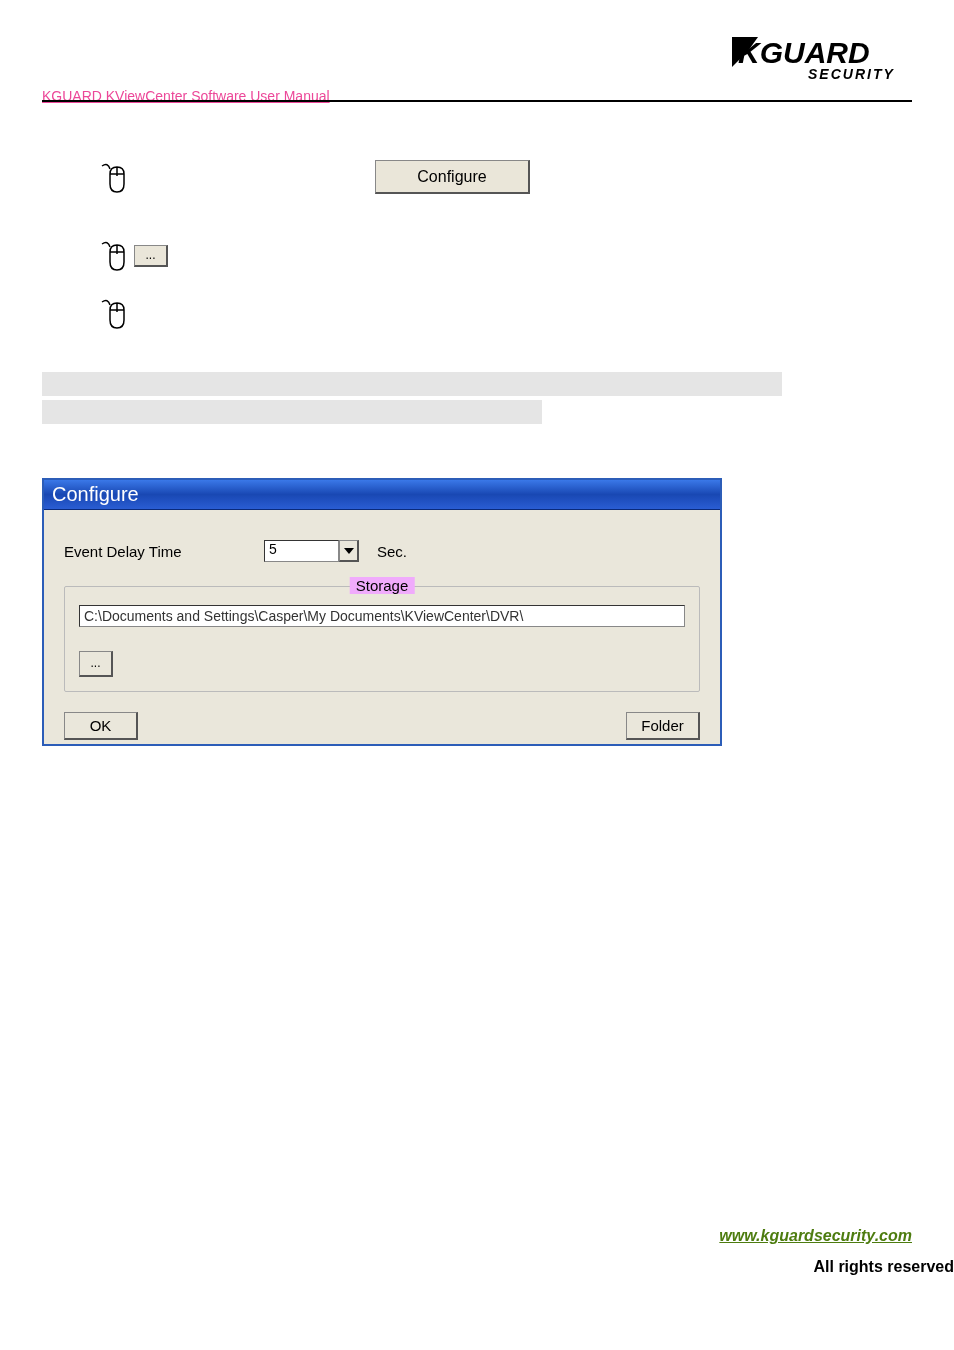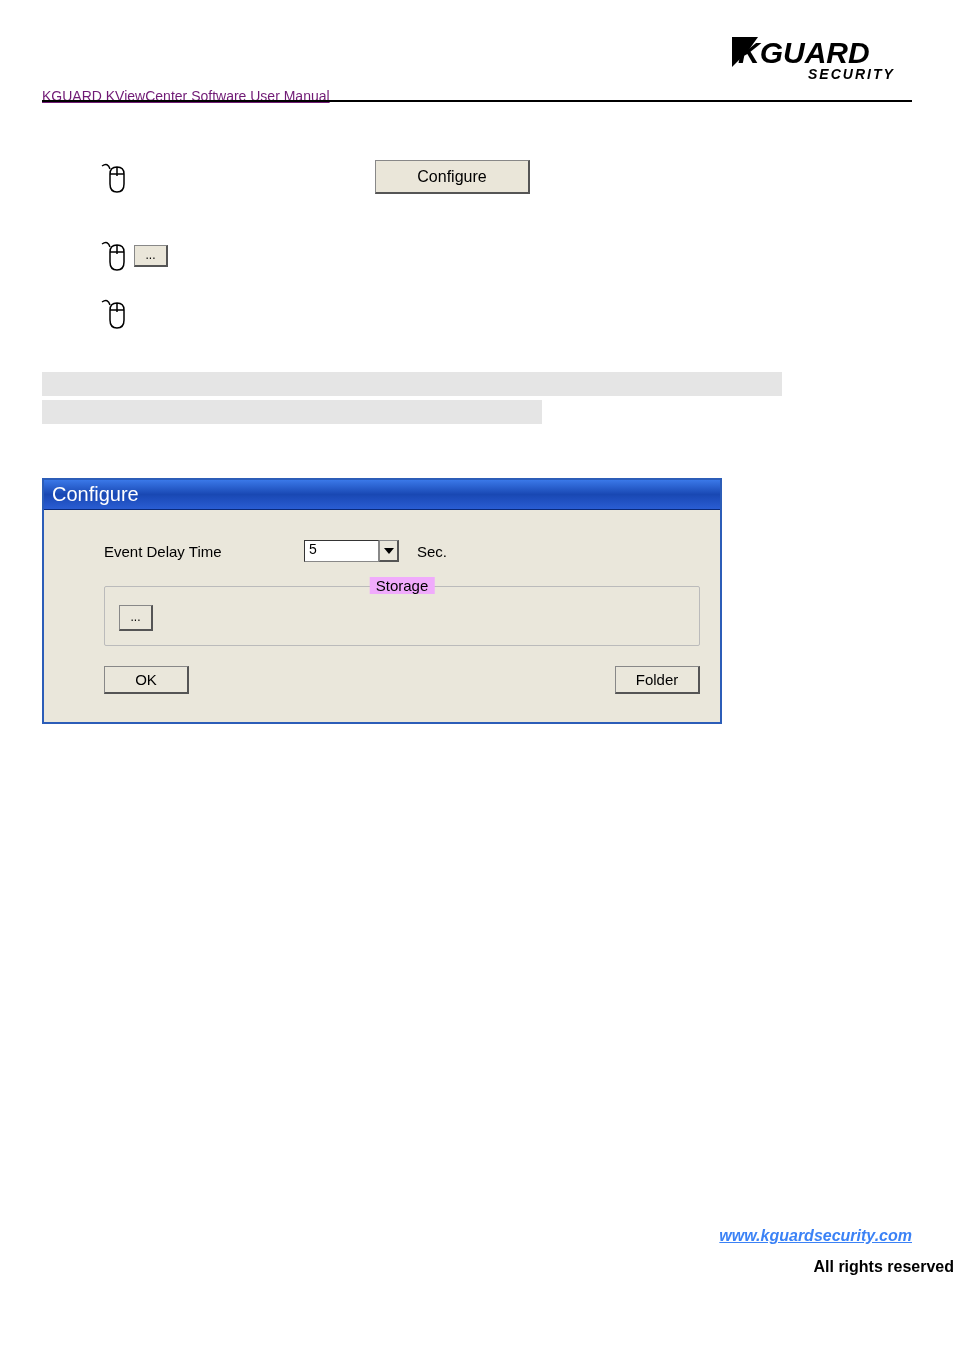--- a/index.html
+++ b/index.html
@@ -9,21 +9,21 @@
       background: #fff;
       font-family: Arial, sans-serif;
       position: relative;
     }
     .header-underline {
       position: absolute;
       top: 88px;
       left: 42px;
       font-size: 14px;
       text-decoration: underline;
-      color: #701a75;
+      color: #ec4899;
     }
     .logo {
       position: absolute;
       top: 35px;
       right: 34px;
       width: 190px;
       height: 48px;
     }
     .header-line {
       position: absolute;
@@ -116,22 +116,21 @@
       padding-left: 8px;
       display: flex;
       align-items: center;
     }
     .dialog-title {
       color: #fff;
       font-size: 20px;
       font-family: "Segoe UI", Tahoma, sans-serif;
     }
     .dialog-body {
-      padding: 30px 20px 28px 20px;
-      margin-left: 40px;
+      padding: 30px 20px 4px 20px;
     }
     .dialog-row {
       display: flex;
       align-items: center;
       margin-bottom: 24px;
     }
     .dialog-label {
       font-size: 15px;
       color: #000;
       width: 200px;
@@ -208,35 +207,35 @@
       font-size: 12px;
       text-align: center;
       line-height: 22px;
     }
     .dialog-buttons {
       display: flex;
       justify-content: space-between;
       margin-top: 20px;
     }
     .dlg-btn {
-      width: 85px;
+      width: 74px;
       height: 28px;
       background: #eae7db;
       border: 1px solid #888;
       border-right: 2px solid #555;
       border-bottom: 2px solid #555;
       font-size: 15px;
       text-align: center;
       line-height: 26px;
     }
     .footer-link {
       position: absolute;
       top: 1227px;
       right: 42px;
-      color: #3b82f6;
+      color: #4d7c0f;
       font-style: italic;
       font-weight: bold;
       text-decoration: underline;
       font-size: 16px;
     }
     .footer-center {
       position: absolute;
       top: 1258px;
       left: 0;
       right: 0;
@@ -304,20 +303,21 @@
         <div class="combo-arrow">
           <svg viewBox="0 0 10 6">
               <path d="M0 0 L10 0 L5 6 Z" fill="#000"></path>
             </svg>
         </div>
       </div>
       <span class="sec-label">Sec.</span>
     </div>
     <div class="fieldset">
       <div class="fieldset-legend">Storage</div>
+      <input class="path-input" type="text" readonly="" value="C:\Documents and Settings\Casper\My Documents\KViewCenter\DVR\" style="">
       <div class="browse-right">
         <div class="browse-btn">...</div>
       </div>
     </div>
     <div class="dialog-buttons">
       <div class="dlg-btn">OK</div>
       <div class="dlg-btn">Folder</div>
     </div>
   </div>
 </div>

